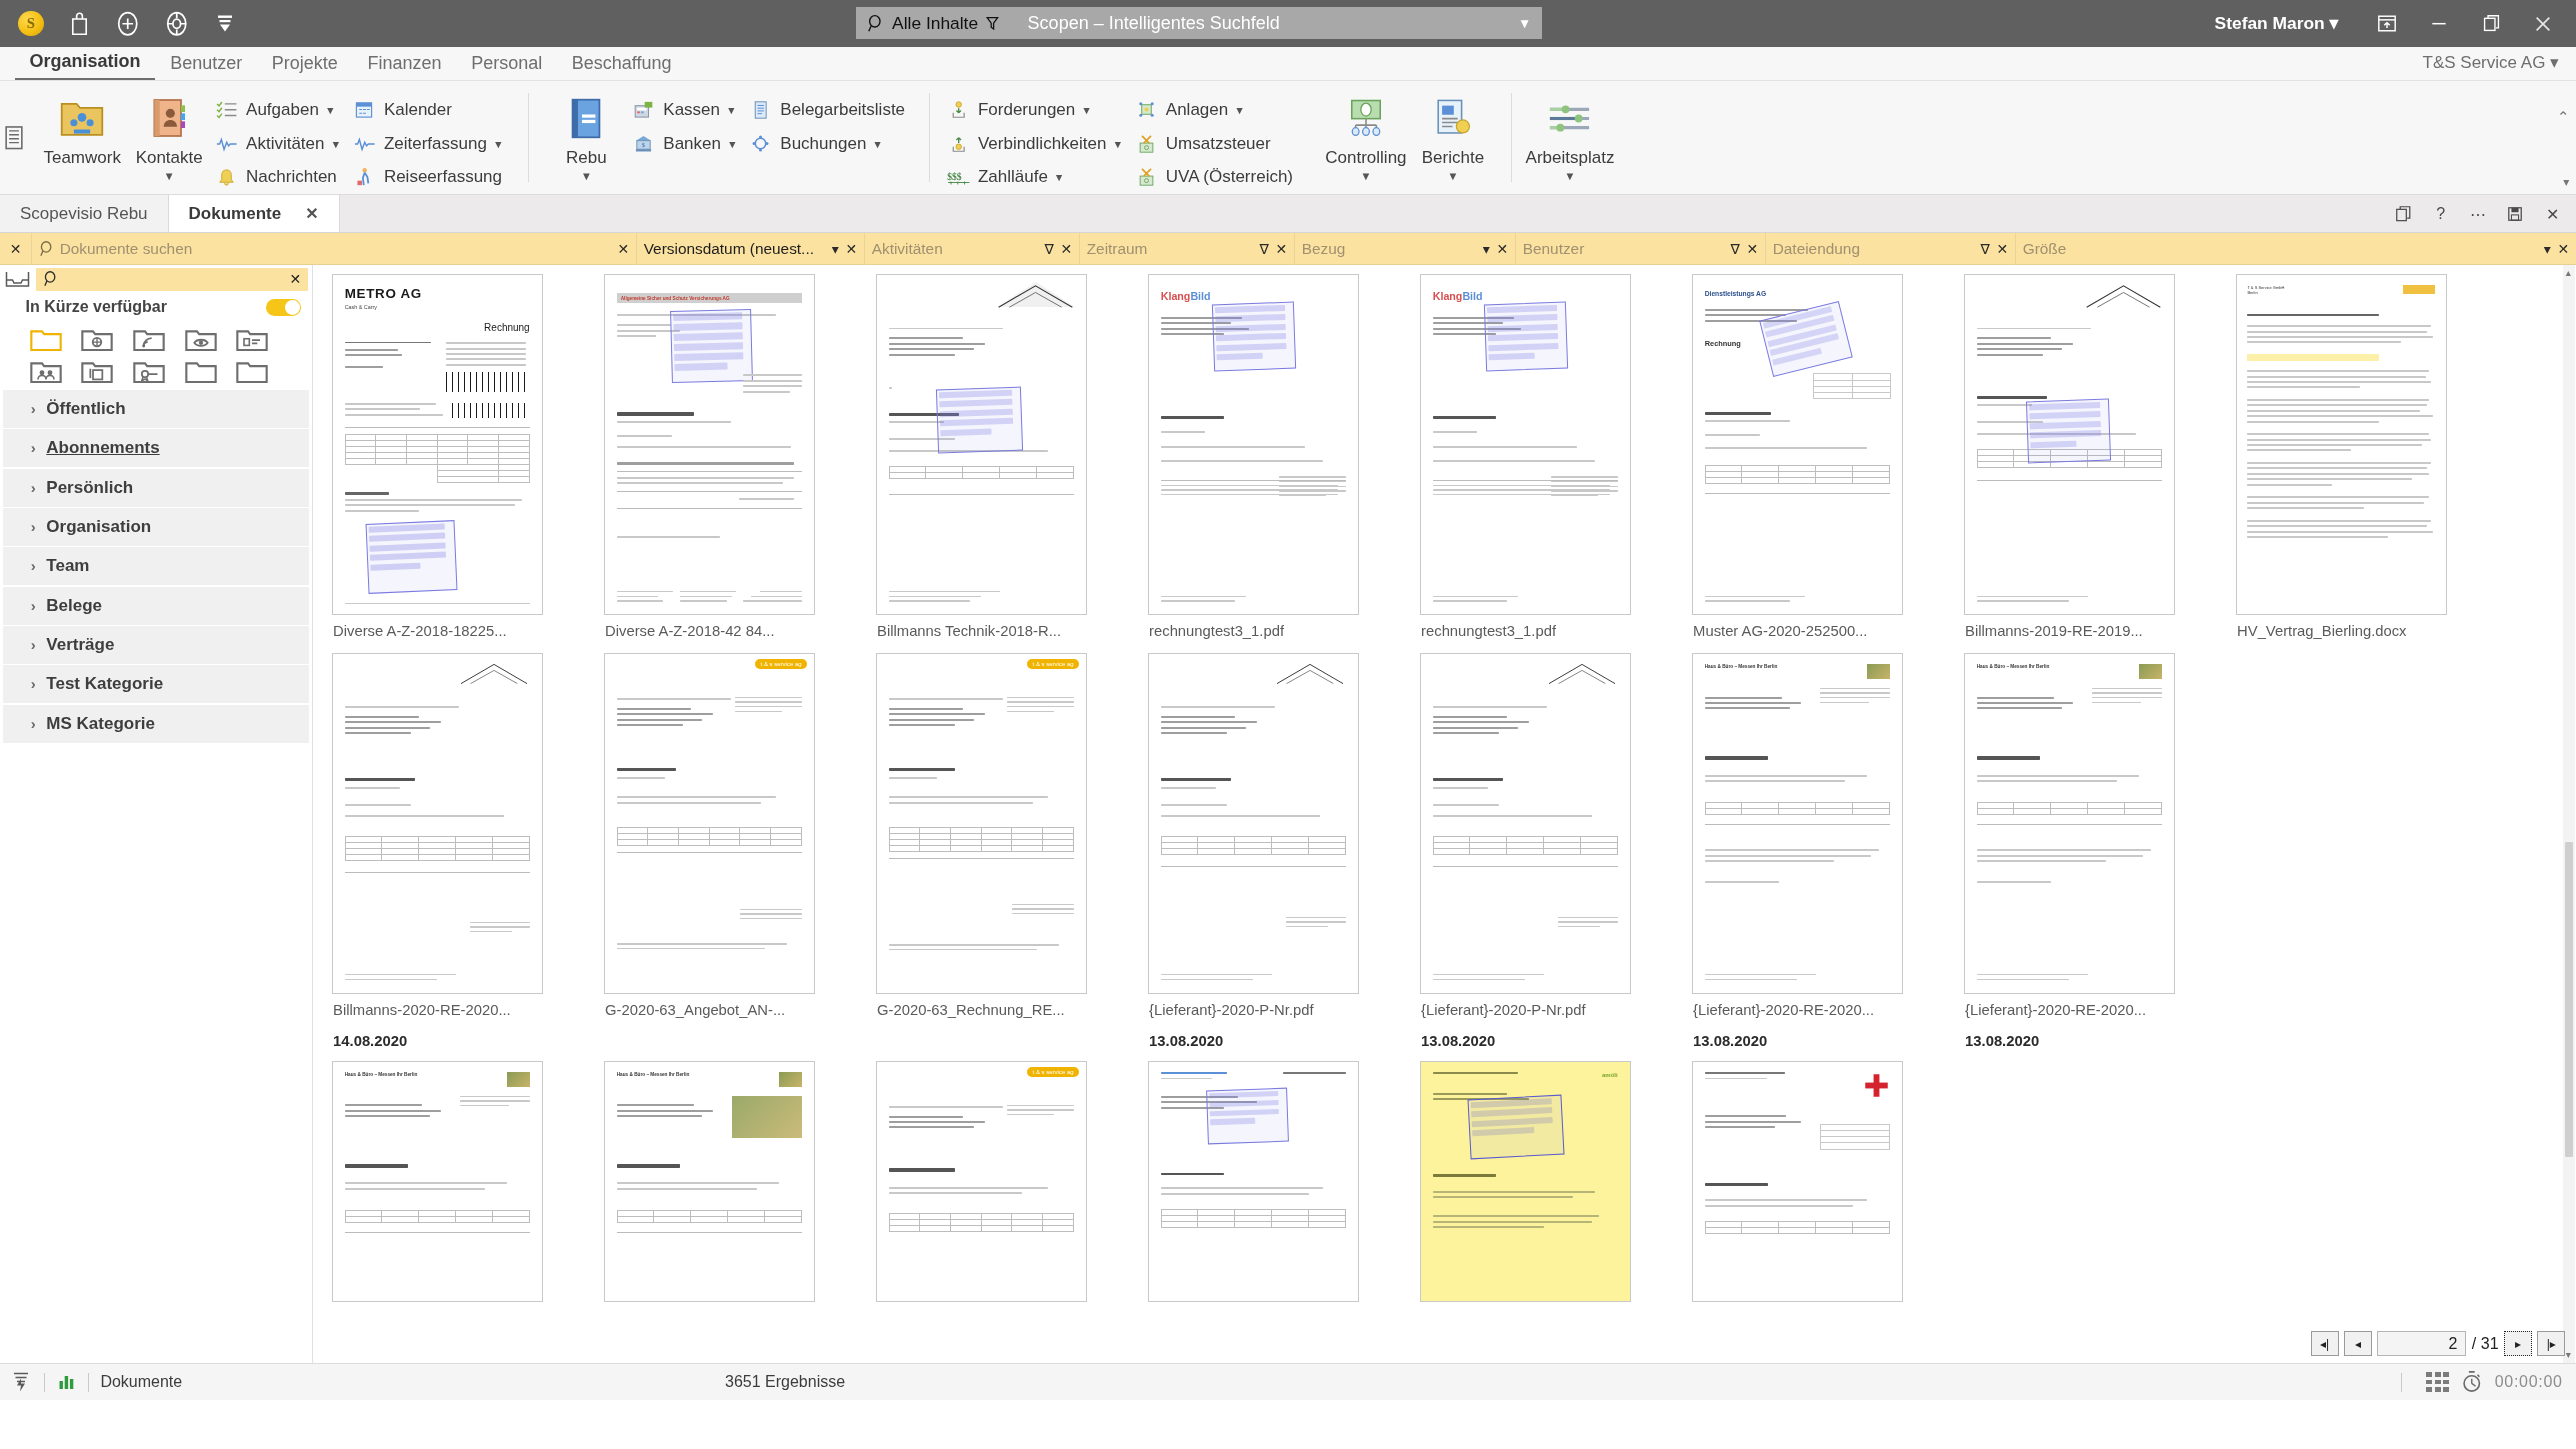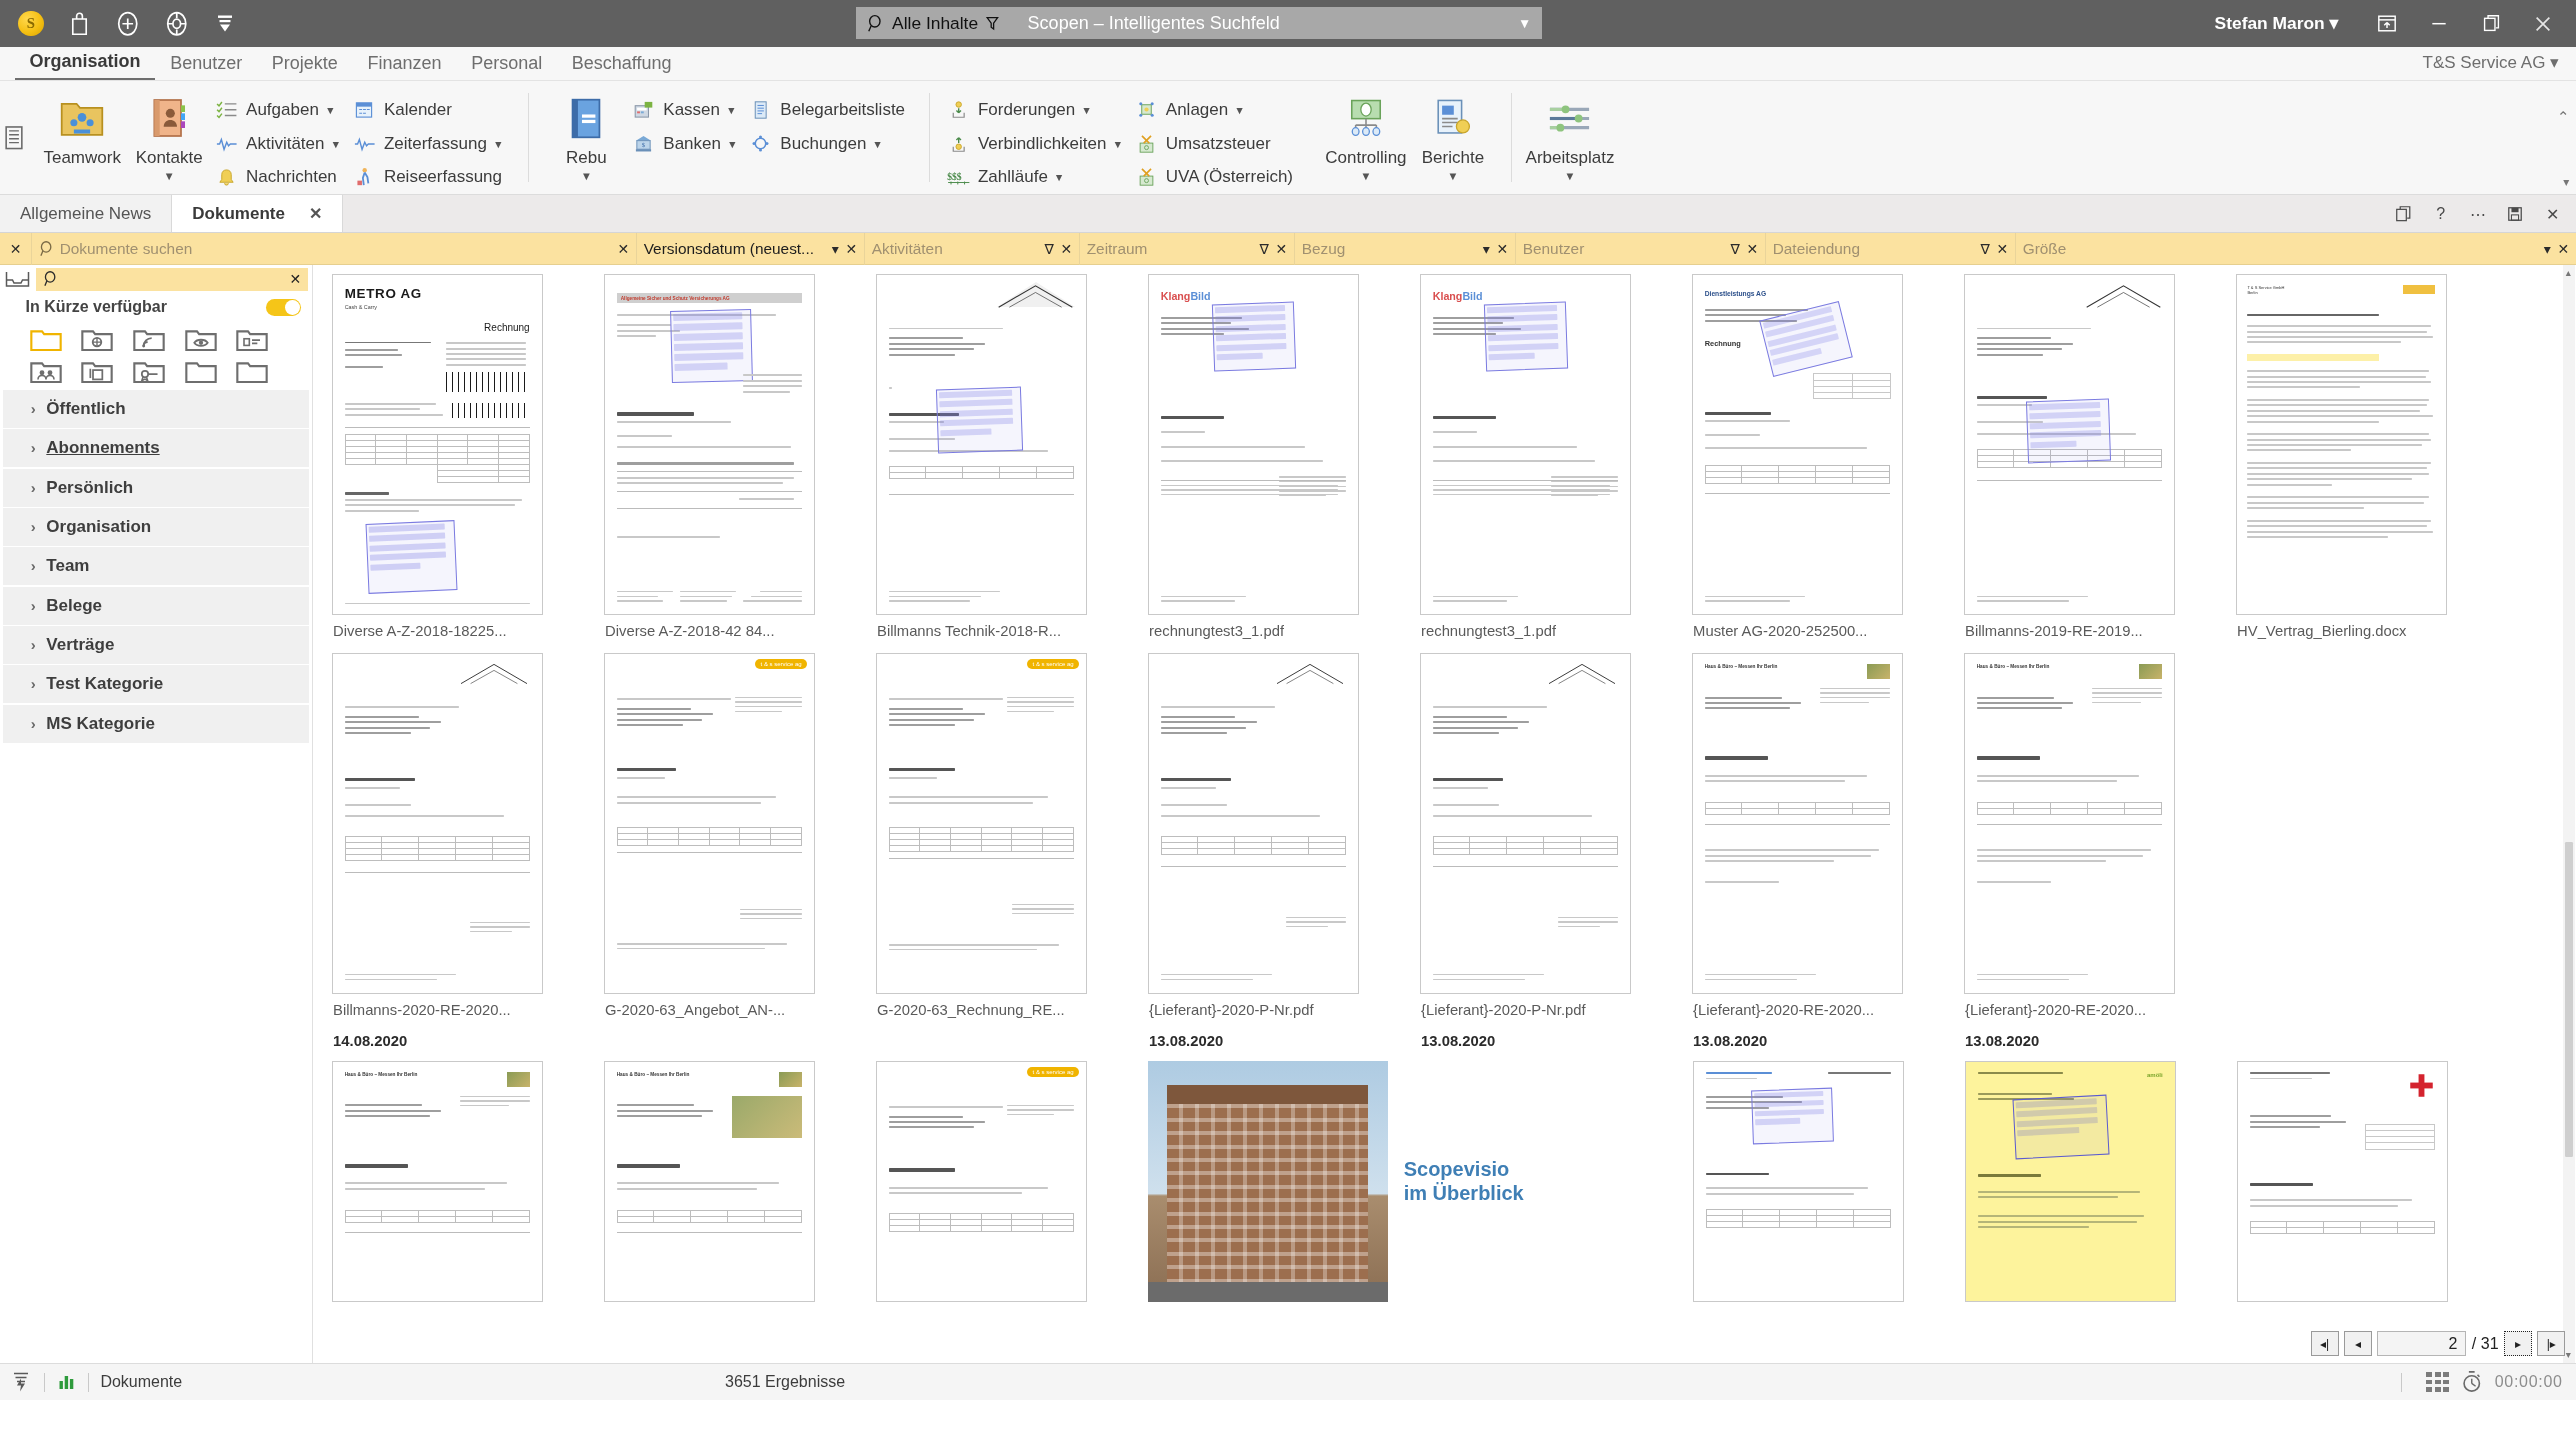--- a/index.html
+++ b/index.html
@@ -578,21 +578,21 @@
       <div class="bd">▼</div>
     </div>
   </div>
 
   <div class="rb-expand">⌃</div>
   <div class="rb-collapse">▾</div>
 </div>
 
 <div class="doctabs">
   <div class="dtab">
-    <span>Allgemeine News</span>
+    <span>Scopevisio Rebu</span>
   </div>
   <div class="dtab active">
     <span>Dokumente</span>
     <span class="x">✕</span>
   </div>
   <div class="dt-right">
     <div class="dt-btn">
         <svg width="17.4" height="17.4" viewBox="0 0 20 20">
           <rect x="2" y="5" width="11" height="13" fill="none" stroke="#4a4a4a" stroke-width="1.4"></rect>
           <path d="M6 5V2h11v13h-3" fill="none" stroke="#4a4a4a" stroke-width="1.4"></path>
@@ -1986,34 +1986,20 @@
                       <td></td>
                       <td></td>
                       <td></td>
                     </tr>
               </tbody>
                 </table>
             </div>
           </div>
         </div>
 
-        <div class="cell wide">
-          <div class="thumb img" style="height:241px;display:flex">
-            <div style="width:50%;position:relative;background:linear-gradient(180deg,#aecbe2 0%,#cfe0ed 55%,#a98d6e 56%,#8a6d52 100%);overflow:hidden">
-              <div style="position:absolute;left:8%;top:18%;width:84%;height:78%;background:#9c6e4e"></div>
-              <div style="position:absolute;left:8%;top:18%;width:84%;height:78%;background:repeating-linear-gradient(0deg,transparent 0 9.4px,rgba(255,255,255,.35) 9.4px 13.4px),repeating-linear-gradient(90deg,transparent 0 12px,rgba(255,255,255,.3) 12px 16px)"></div>
-              <div style="position:absolute;left:8%;top:10%;width:84%;height:8%;background:#7e573c"></div>
-              <div style="position:absolute;left:0;bottom:0;width:100%;height:8%;background:#6b6b6b"></div>
-            </div>
-            <div style="width:50%;background:#fff;position:relative;display:flex;flex-direction:column;justify-content:center;padding-left:16px">
-              <div style="font-size:20px;color:#3f7fb5;font-weight:600;line-height:1.22">Scopevisio</div>
-              <div style="font-size:20px;color:#3f7fb5;font-weight:600;line-height:1.22">im Überblick</div>
-            </div>
-          </div>
-        </div>
 
         <div class="cell">
           <div class="thumb" style="height:241px">
             <div class="pg">
               <div style="display:flex;justify-content:space-between">
                 <div style="width:46%">
                     <div class="ln" style="width:78%;height:2px;background:#5b8fd6"></div>
                     <div class="ln" style="width:60%;height:1.3px"></div>
                   </div>
                 <div style="width:46%">

